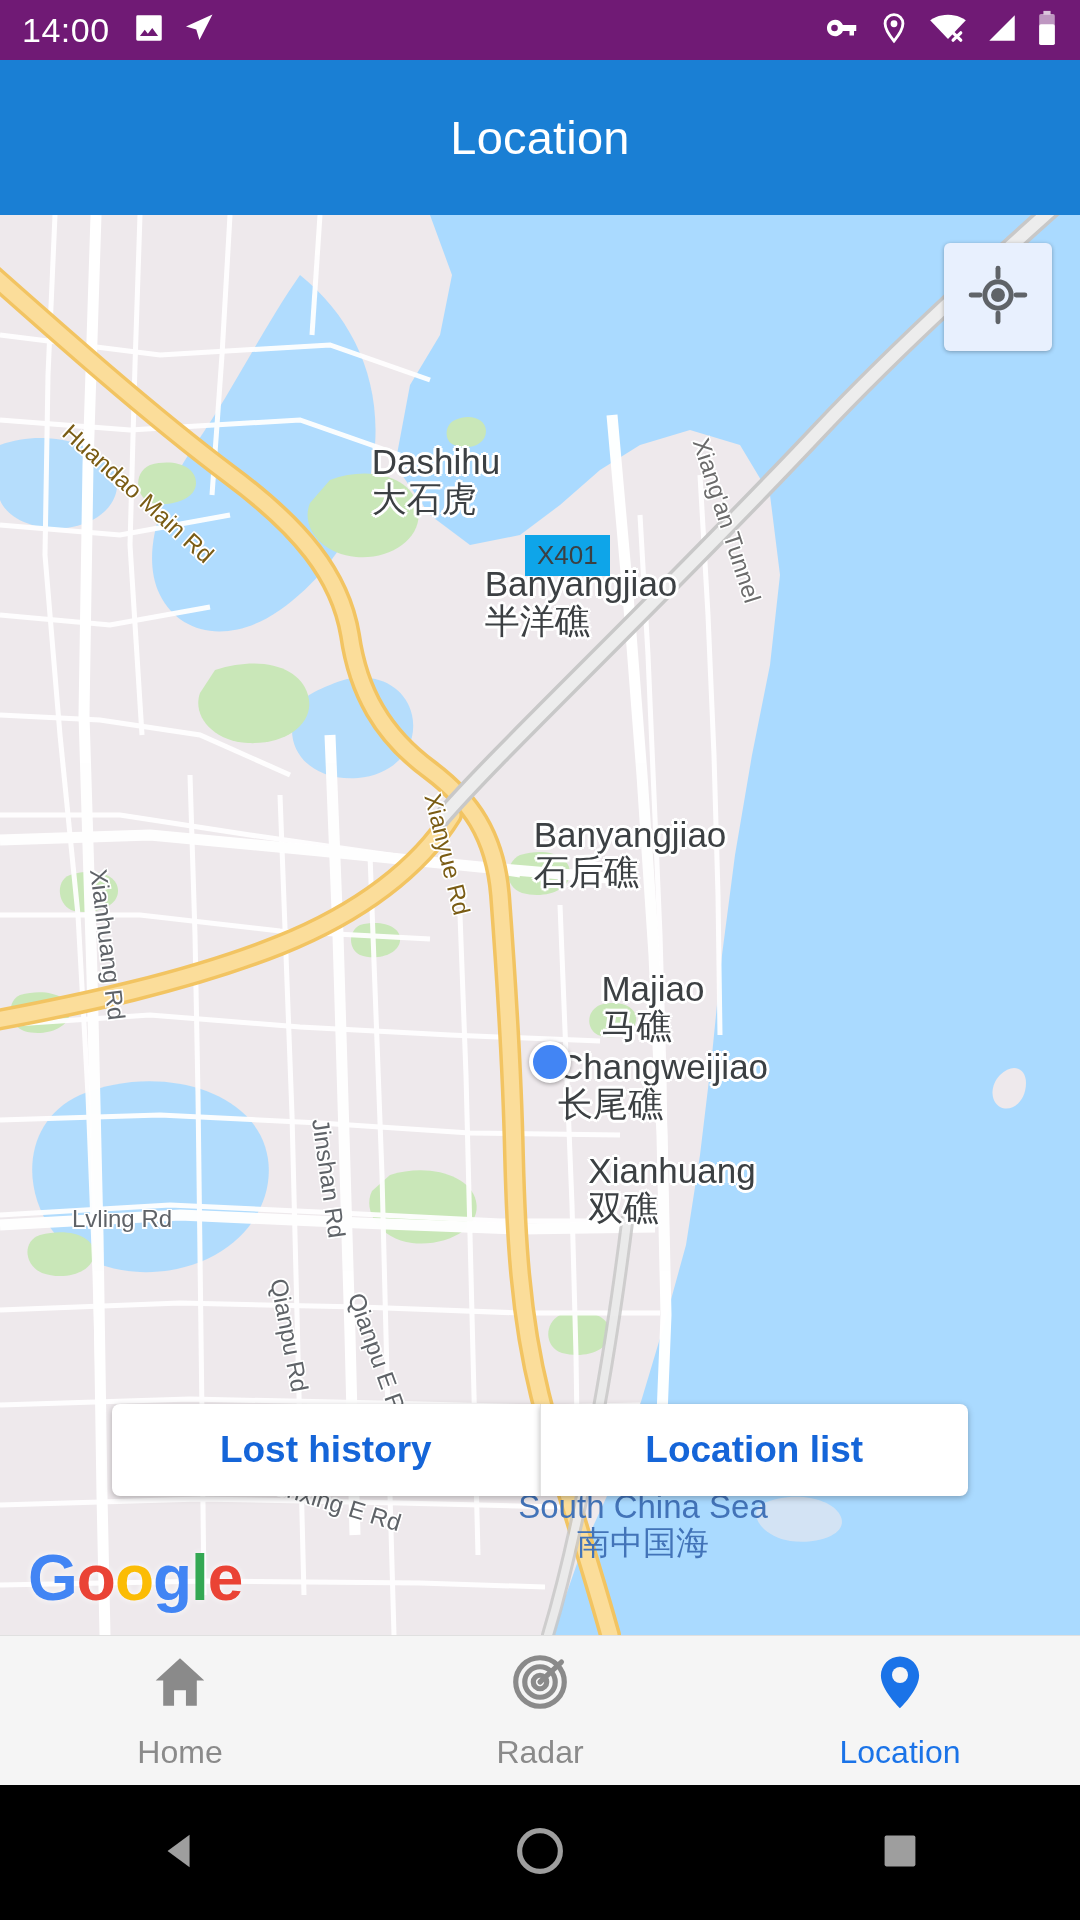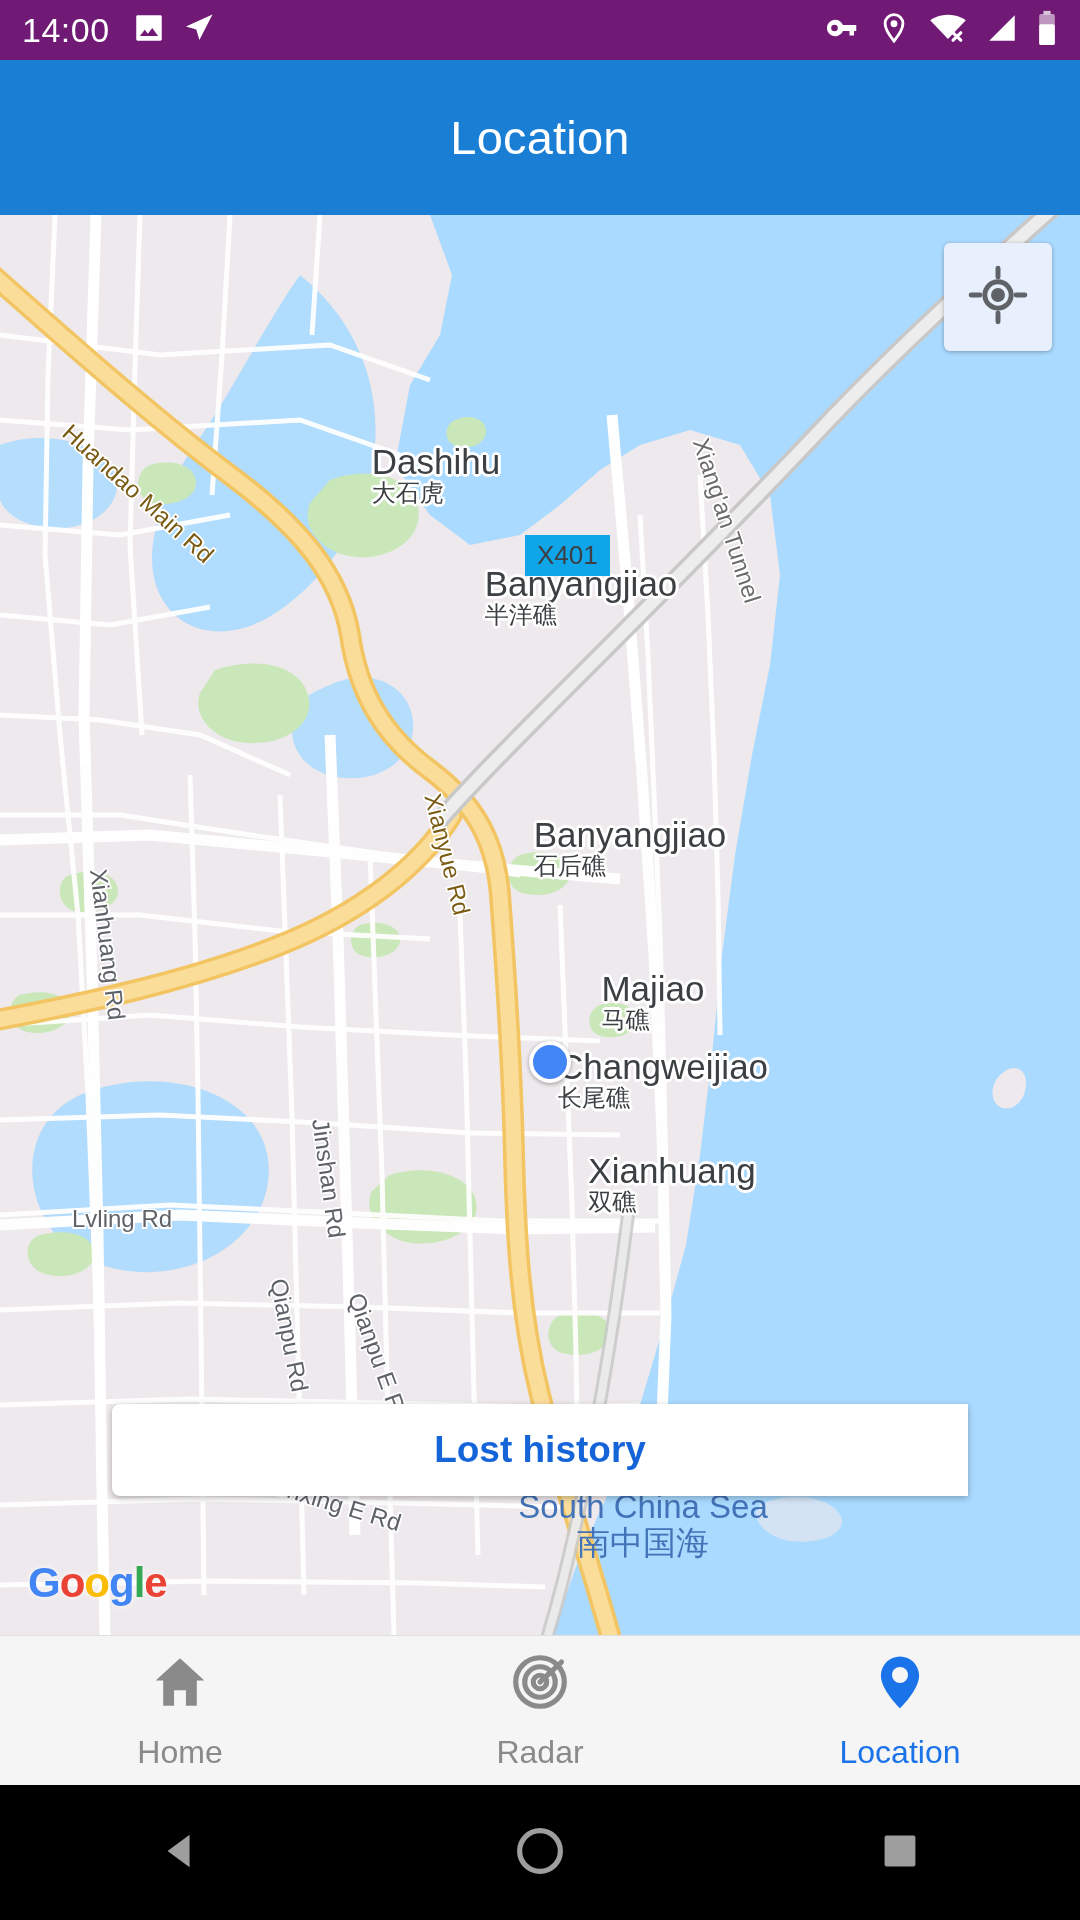--- a/index.html
+++ b/index.html
@@ -56,21 +56,21 @@
     color: #3c4043;
     line-height: 1.06;
     pointer-events: none;
     text-shadow:
        2px 0 #fff, -2px 0 #fff, 0 2px #fff, 0 -2px #fff,
        2px 2px #fff, -2px -2px #fff, 2px -2px #fff, -2px 2px #fff,
        3px 0 #fff, -3px 0 #fff, 0 3px #fff, 0 -3px #fff;
     white-space: nowrap;
   }
   .place-label .en { display: block; font-size: 35px; }
-  .place-label .zh { display: block; font-size: 24px; }
+  .place-label .zh { display: block; font-size: 35px; }
 
   .sea-label {
     position: absolute; text-align: center; color: #4273b8;
     line-height: 1.1; white-space: nowrap; pointer-events: none;
   }
   .sea-label .en { display: block; font-size: 33px; }
   .sea-label .zh { display: block; font-size: 33px; }
 
   .road-label {
     position: absolute; white-space: nowrap; pointer-events: none;
@@ -100,22 +100,22 @@
     width: 108px; height: 108px;
     background: #e8f0fe;
     border-radius: 6px;
     box-shadow: 0 1px 4px rgba(0,0,0,.3);
     display: flex; align-items: center; justify-content: center;
     z-index: 20;
   }
 
   
   .google-logo {
-    position: absolute; left: 28px; bottom: 28px;
-    font-size: 42px; font-weight: 700; letter-spacing: -1px;
+    position: absolute; left: 28px; bottom: 20px;
+    font-size: 64px; font-weight: 700; letter-spacing: -1px;
     z-index: 18; white-space: nowrap;
     font-family: "Liberation Sans", sans-serif;
     filter: drop-shadow(0 0 3px rgba(255,255,255,.95));
   }
   .g1{color:#4285f4}.g2{color:#ea4335}.g3{color:#fbbc05}
   .g4{color:#4285f4}.g5{color:#34a853}.g6{color:#ea4335}
 
   
   .action-bar {
     position: absolute; left: 112px; top: 1404px;
@@ -386,20 +386,21 @@
           <circle cx="12" cy="12" r="2.7" fill="#5f6368"></circle>
         </svg>
       </span>
     </div>
 
     <div class="google-logo"><span class="g1">G</span><span class="g2">o</span><span class="g3">o</span><span class="g4">g</span><span class="g5">l</span><span class="g6">e</span></div>
   </div>
 
   <div class="action-bar">
     <div class="action-card left">Lost history</div>
+    <div class="action-card right">Location list</div>
   </div>
 
   <div class="tab-bar">
 
     <div class="tab">
       <span class="tab-icon">
         <svg width="62" height="62" viewBox="0 0 24 24">
           <path fill="#8a8a8a" d="M12 2.8 2.6 11.4h2.9v9.8h4.2v-6h4.6v6h4.2v-9.8h2.9L12 2.8z"></path>
         </svg>
       </span>

